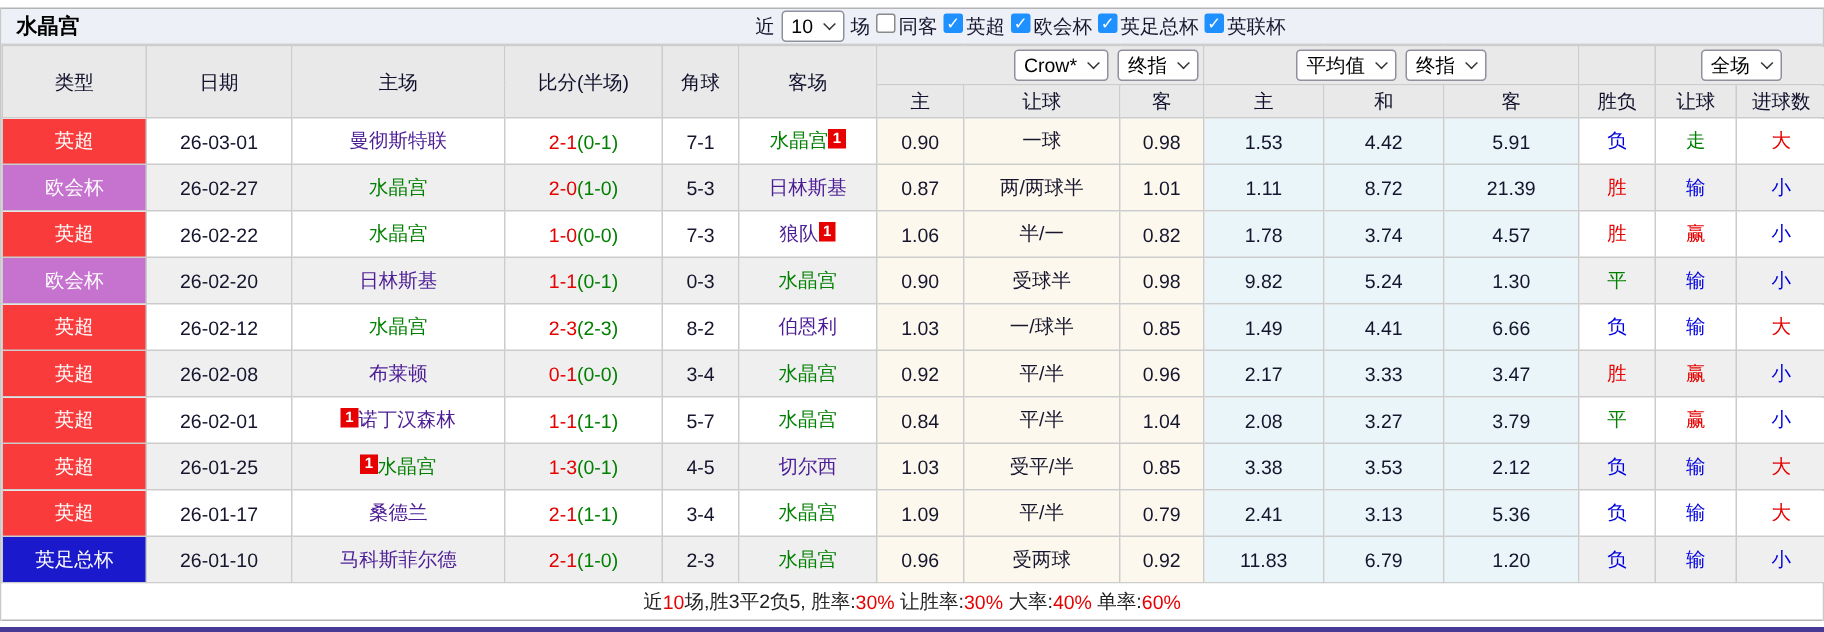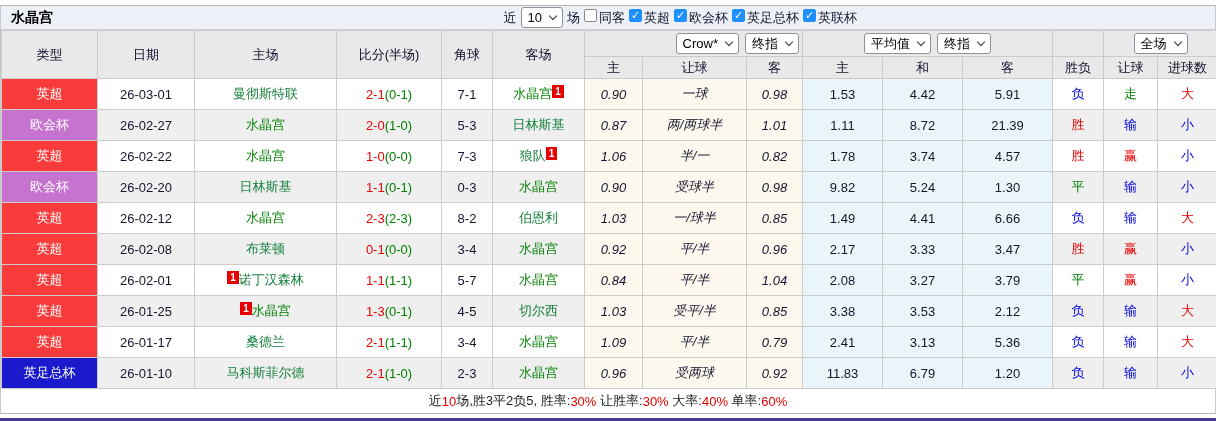--- a/index.html
+++ b/index.html
@@ -31,26 +31,26 @@
   .selcell { background: #e9e9e9; }
   .selcell .sel { margin: 0 3px; }
   .selcell.left { text-align: right; padding-left: 12px; }
 
   tbody tr { height: 31px; background: #fff; }
   tbody tr:nth-child(even) { background: #efefef; }
   td.league { color: #fff; }
   td.league[data-variant="epl"]   { background: #f93b3b; }
   td.league[data-variant="uecl"]  { background: #c573ce; }
   td.league[data-variant="facup"] { background: #1a1acc; }
-  td.cream { background: #fdf8ed; font-style: italic; }
+  td.cream { background: #fdf8ed; }
   td.azure { background: #eaf5f9; }
   .ft { color: #e60000; }
   .ht { color: #008000; }
   .team[data-tone="green"] { color: #008000; }
-  .team[data-tone="dark"] { color: #15803d; }
+  .team[data-tone="dark"] { color: #4c1d95; }
   span[data-tone="red"]   { color: #e60000; }
   span[data-tone="blue"]  { color: #0000dd; }
   span[data-tone="green"] { color: #008000; }
   span[data-tone="dark"]  { color: #222; }
   .card { background: #e60000; color: #fff; font-size: 10px; font-weight: bold; line-height: 13px;
           padding: 0 3px; display: inline-block; vertical-align: 3px; }
   .card:empty { display: none; }
 
   
   .summary { height: 25px; border-bottom: 1px solid #b4b4b4; display: flex; align-items: center;

